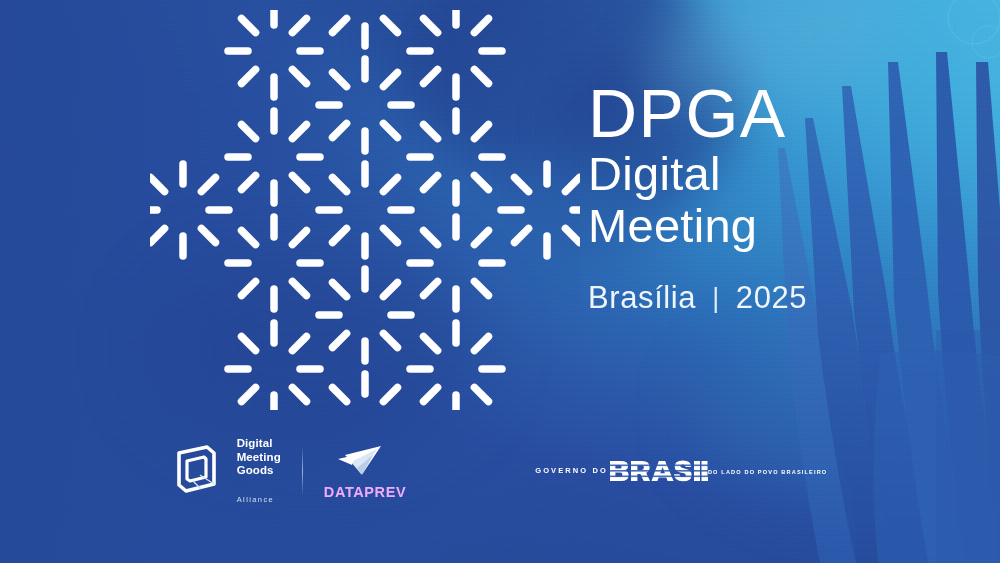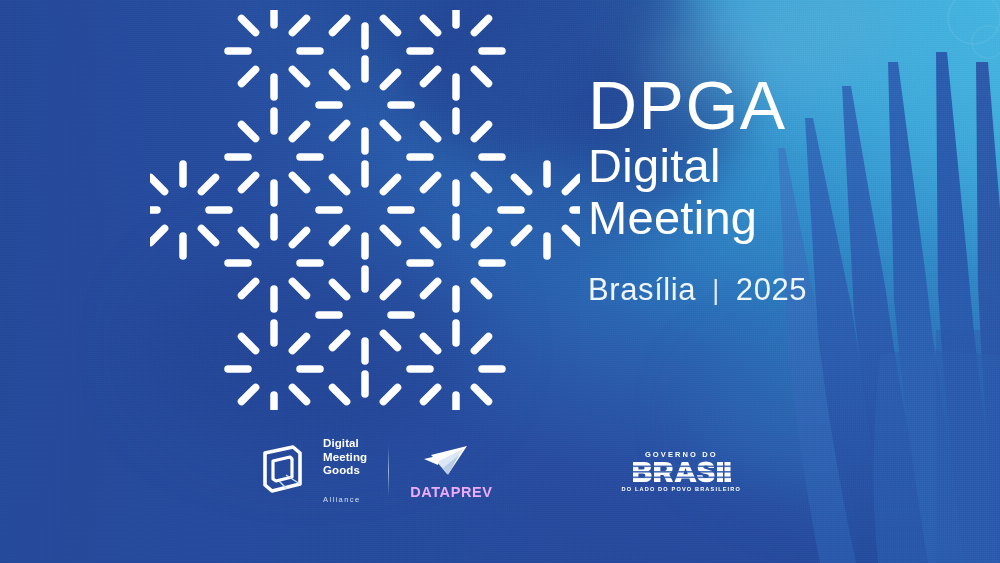--- a/index.html
+++ b/index.html
@@ -51,21 +51,21 @@
   
   .cathedral { position:absolute; right:-10px; top:0; width:250px; height:563px; overflow:hidden; }
   .cathedral svg { display:block; }
 
   
   .pattern { position:absolute; left:150px; top:10px; width:430px; height:400px; }
   .pattern svg { display:block; overflow:visible; }
 
   
   .title-block {
-    position:absolute; left:588px; top:72px; width:330px;
+    position:absolute; left:588px; top:80px; width:330px;
     color:#ffffff;
   }
   .t-dpga {
     font-size:68px; line-height:0.98; font-weight:300;
     letter-spacing:1.5px;
   }
   .t-line {
     font-size:47px; line-height:1.08; font-weight:300;
     letter-spacing:.3px; margin-top:2px;
   }
@@ -104,21 +104,21 @@
   .dataprev-word {
     color:#f0abfc; font-weight:800; font-size:14.5px; letter-spacing:.6px;
   }
 
   .gov-text {
     color:#ffffff; text-align:right;
     font-weight:700; font-size:8px; letter-spacing:1.5px; line-height:1.55;
   }
   .gov-text .small { font-weight:400; letter-spacing:1.6px; font-size:7px; }
 
-  .brasil-block { display:flex; flex-direction:column; align-items:center; }
+  .brasil-block { display:flex; flex-direction:row; align-items:center; }
   .brasil-top {
     color:#ffffff; font-weight:700; font-size:7.5px; letter-spacing:2.1px;
     margin-bottom:1px;
   }
   .brasil-word { line-height:0; }
   .brasil-bottom {
     color:#ffffff; font-weight:600; font-size:5.6px; letter-spacing:1.15px;
     margin-top:2px;
   }
 </style>

